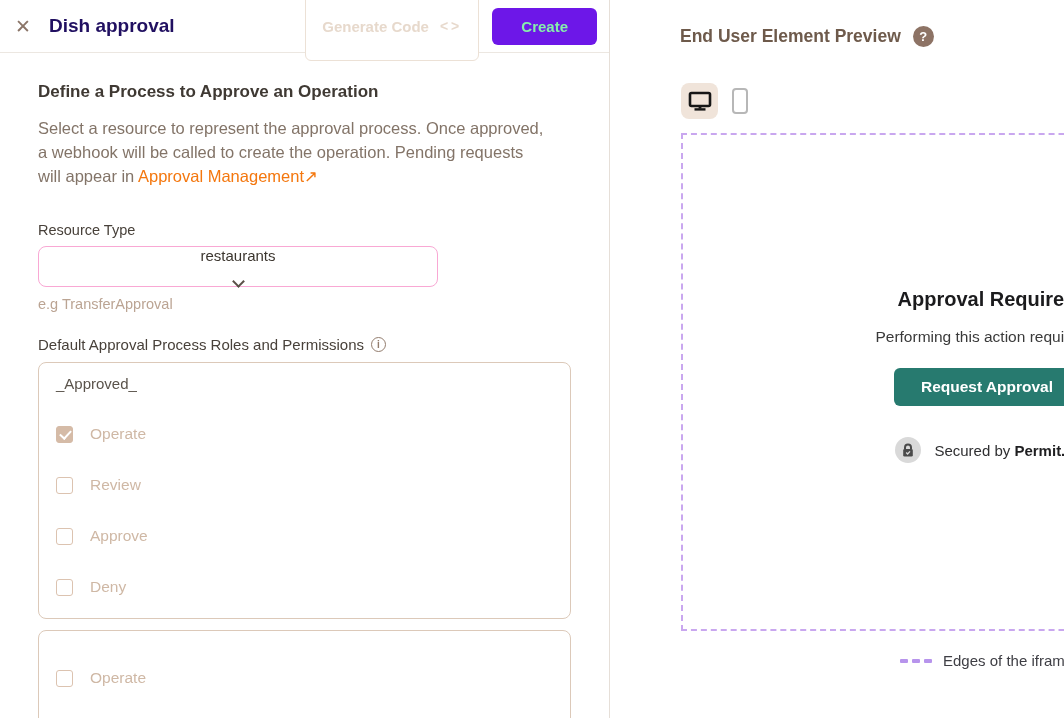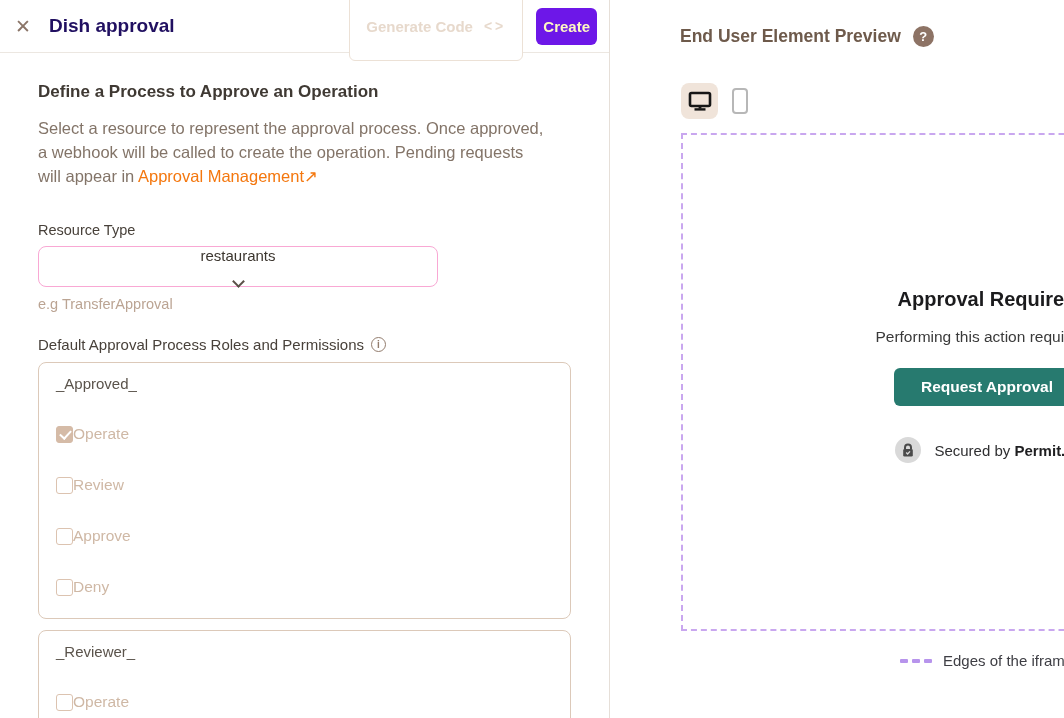--- a/index.html
+++ b/index.html
@@ -14,21 +14,21 @@
   .close-btn { width:26px; height:26px; background:none; border:none;
     color:#8b7568; font-size:19px; line-height:1; cursor:pointer;
     display:flex; align-items:center; justify-content:center; }
   .drawer-title { font-size:19px; font-weight:bold; color:#211061; margin-left:13px; }
   .spacer { flex:1; }
   .gen-code-btn { display:flex; align-items:center; gap:11px; background:#fff;
     border:1px solid #ece1d6; border-radius:6px; padding:25px 16px;
     color:#e7d9cc; font-weight:bold; font-size:15px; cursor:default; }
   .code-glyph { letter-spacing:3px; font-size:14px; }
   .create-btn { margin-left:13px; background:#6d17e8; border:none; border-radius:6px;
-    padding:10px 7px; color:#fef9c3; font-weight:bold; font-size:15px; cursor:pointer; }
+    padding:10px 29px; color:#86efac; font-weight:bold; font-size:15px; cursor:pointer; }
 
   .drawer-body { padding:20px 38px 0 38px; }
   .section-heading { font-size:17px; font-weight:bold; color:#3f3933; margin-top:9px; }
   .desc { width:512px; margin-top:14px; font-size:16.5px; line-height:24px; color:#837468; }
   .desc-link { color:#f4770e; text-decoration:none; }
 
   .field-label { margin-top:34px; font-size:14.5px; color:#48413a; }
   .select { margin-top:8px; width:400px; height:41px; border:1px solid #f9a8d4;
     border-radius:8px; background:#fff; display:flex; align-items:center;
     justify-content:space-between; padding:0 16px; cursor:pointer;flex-direction:column; }
@@ -40,21 +40,21 @@
   .perms-label-row { margin-top:24px; display:flex; align-items:center; gap:7px; }
   .perms-label { font-size:15px; color:#48413a; }
   .info-icon { width:15px; height:15px; border:1.5px solid #937d6e; border-radius:50%;
     color:#937d6e; font-size:10px; font-style:normal; font-weight:bold;
     display:flex; align-items:center; justify-content:center; }
 
   .role-box { width:533px; border:1px solid #dcc9b9; border-radius:8px;
     padding:12px 17px 22px; margin-top:9px; background:#fff; }
   .role-box + .role-box { margin-top:11px; min-height:180px; }
   .role-name { font-size:15px; color:#5a534b; }
-  .cb-row { display:flex; align-items:center; margin-top:33px; }
+  .cb-row { display:flex; align-items:center; gap:17px; margin-top:33px; }
   .cb-row:first-of-type { margin-top:26px; }
   .cb { width:17px; height:17px; border:1.5px solid #dcc3b0; border-radius:3px;
     background:#fff; position:relative; flex:none; }
   .cb.checked { background:#d5bba7; border-color:#d5bba7; }
   .cb.checked::after { content:""; position:absolute; left:5px; top:1.5px;
     width:5px; height:9px; border-right:2.5px solid #fff; border-bottom:2.5px solid #fff;
     transform:rotate(43deg); }
   .cb-label { font-size:15.5px; color:#cfb8a5; }
 
   
@@ -141,21 +141,20 @@
           <span class="cb"></span>
           <span class="cb-label">Approve</span>
         </div>
         <div class="cb-row">
           <span class="cb"></span>
           <span class="cb-label">Deny</span>
         </div>
       </div>
 
       <div class="role-box">
-        <div class="role-name">_Reviewer_</div>
         <div class="cb-row">
           <span class="cb"></span>
           <span class="cb-label">Operate</span>
         </div>
 
       </div>
     </div>
   </aside>
 
   <section class="preview">

